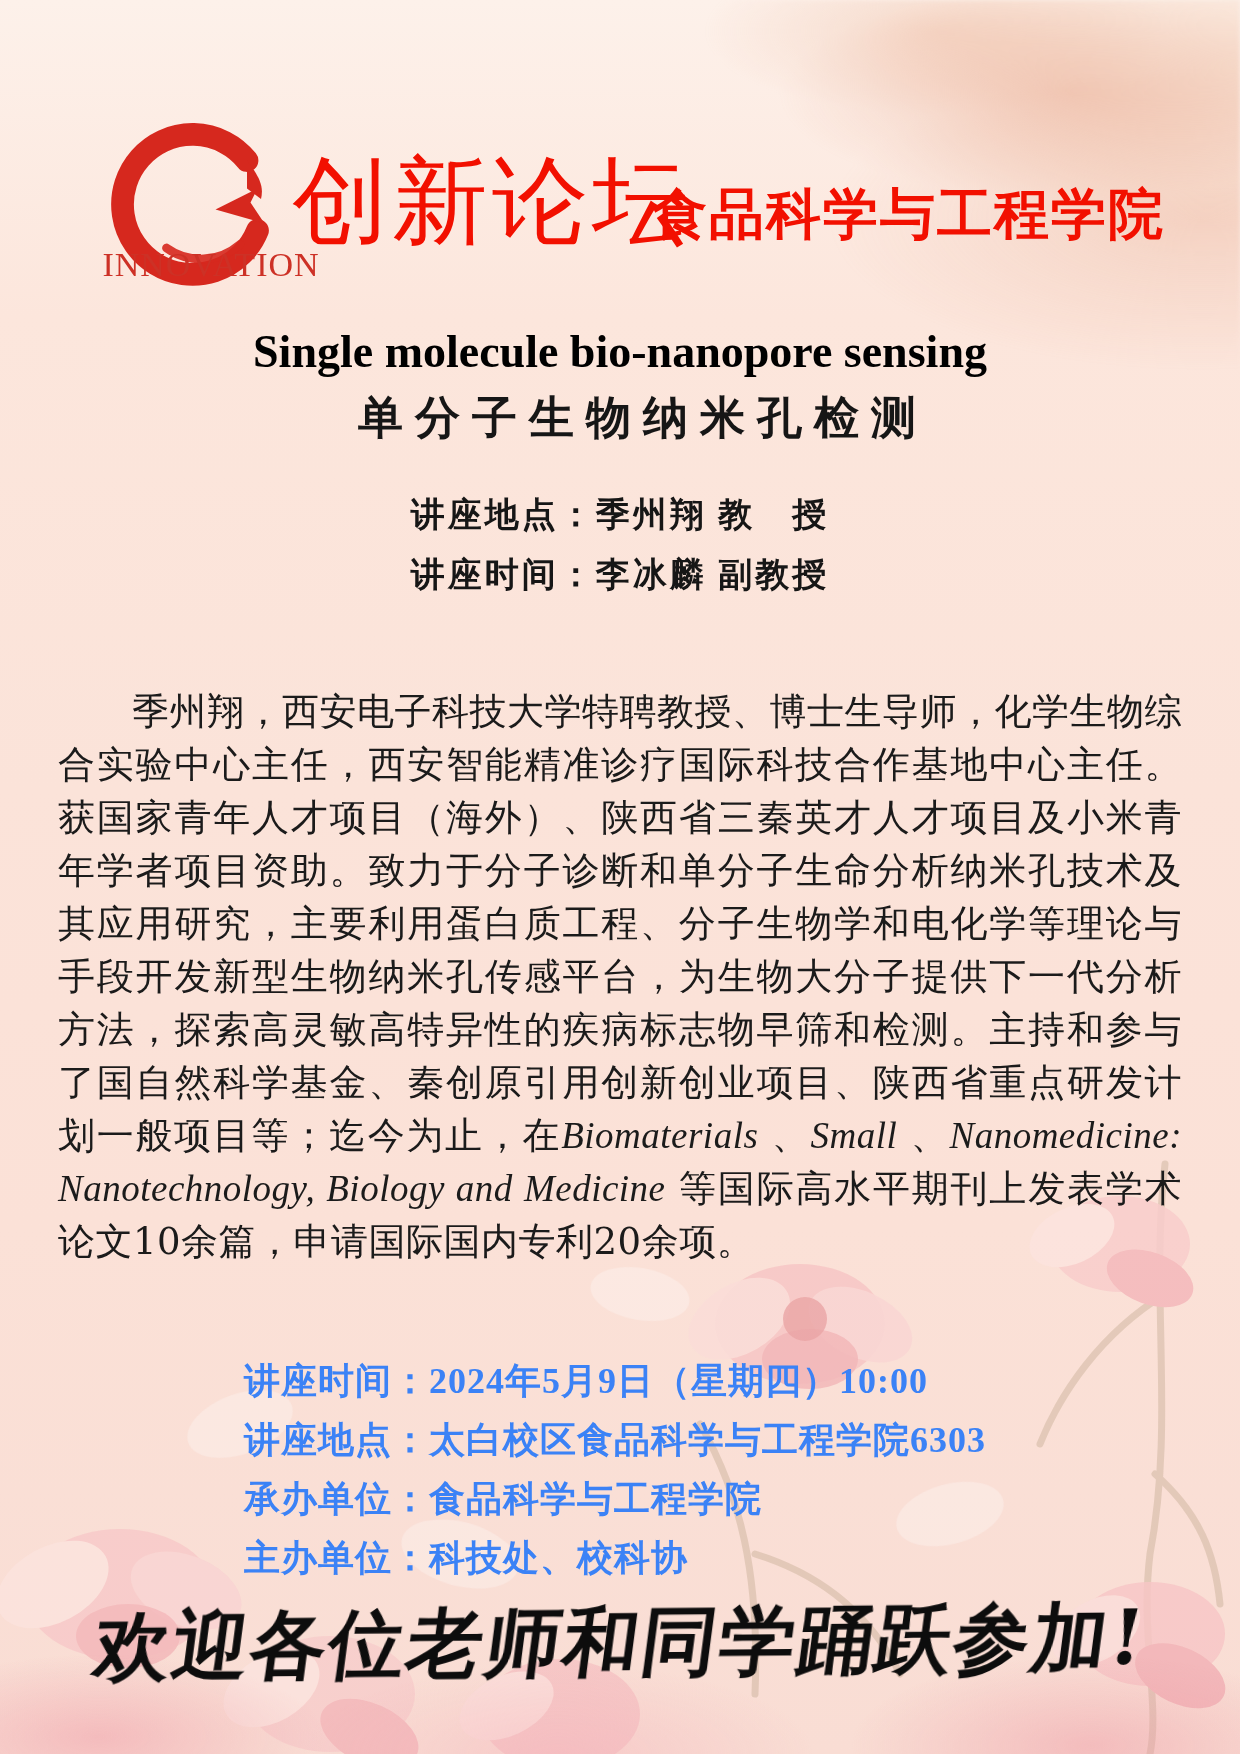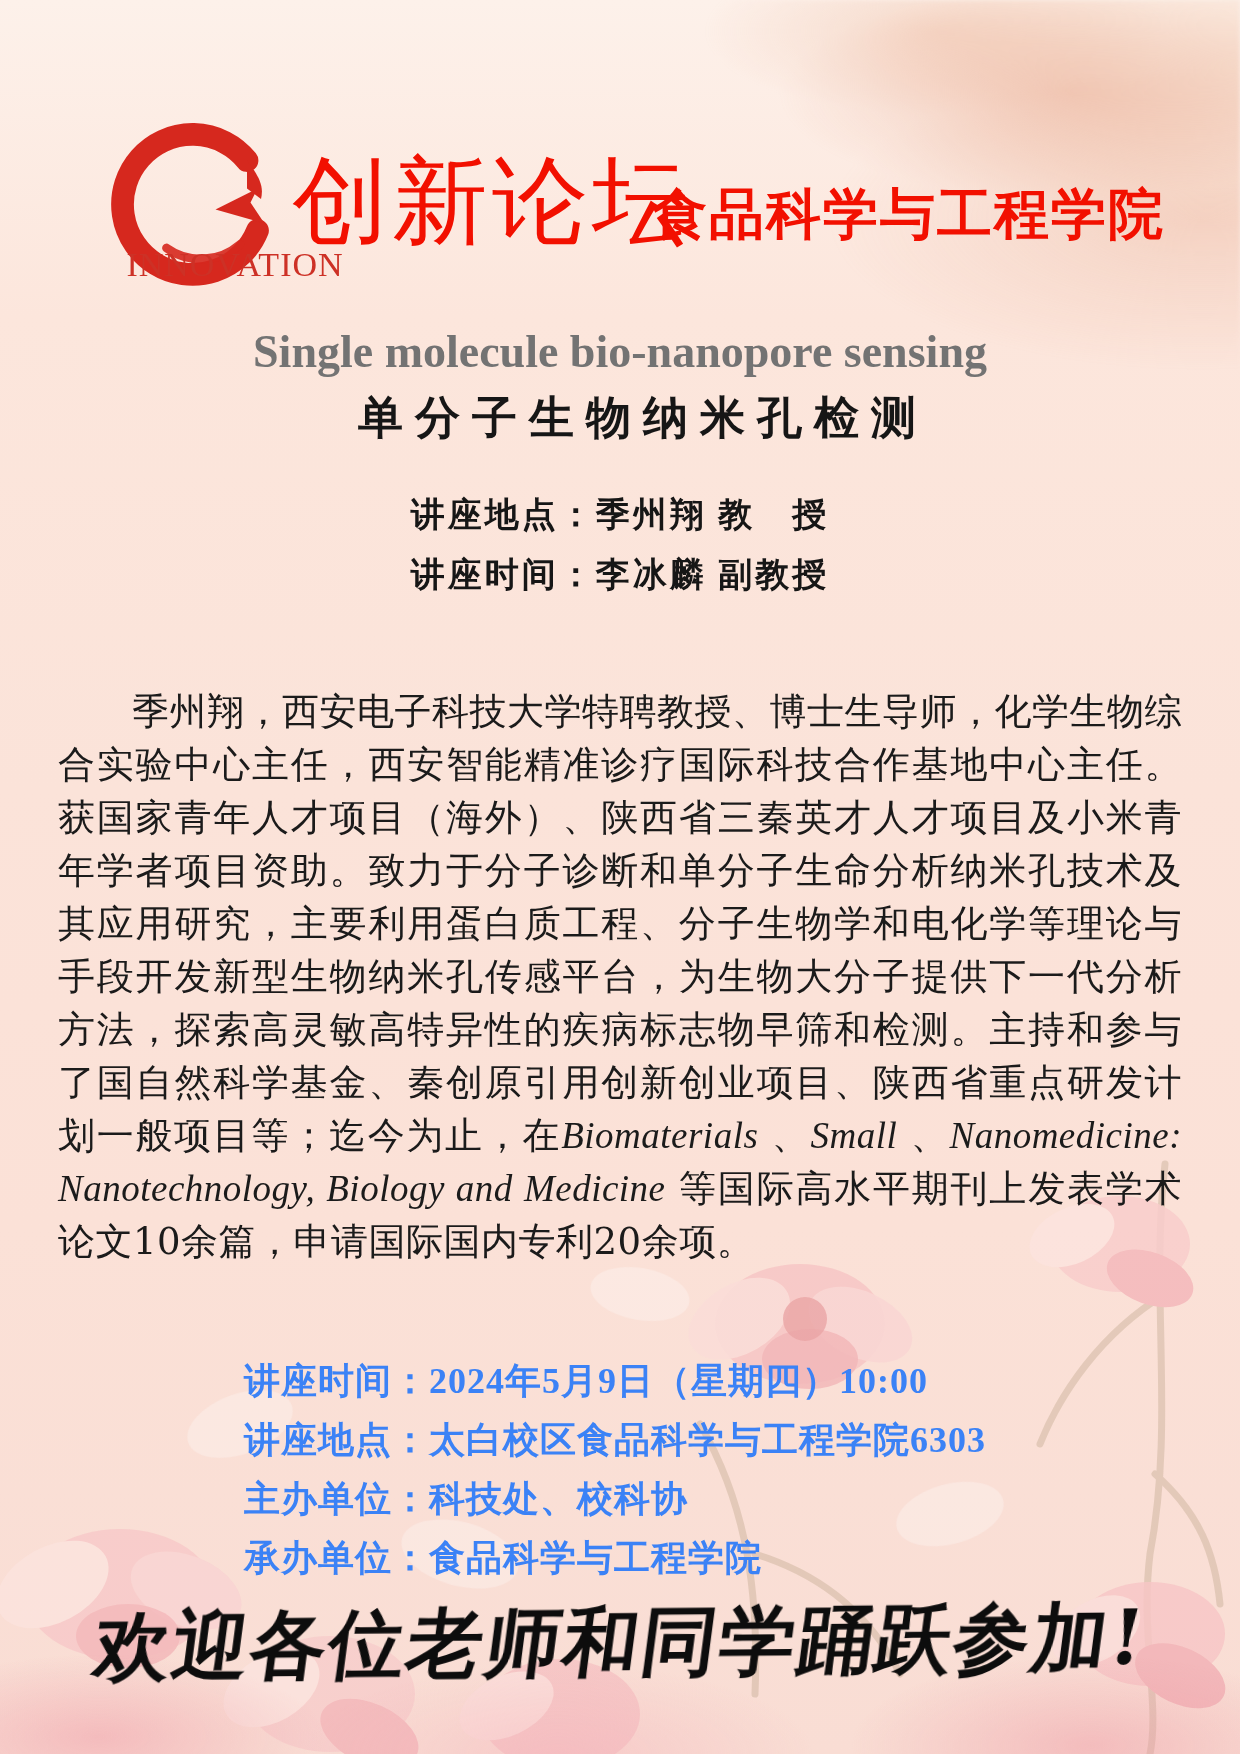--- a/index.html
+++ b/index.html
@@ -26,36 +26,35 @@
       radial-gradient(ellipse 300px 110px at 8% 90%, rgba(240,160,170,0.55), transparent 75%),
       radial-gradient(ellipse 340px 120px at 45% 100%, rgba(244,178,186,0.45), transparent 75%),
       radial-gradient(ellipse 320px 120px at 88% 95%, rgba(238,156,166,0.5), transparent 75%);
   }
   
   .logo-mark{position:absolute;left:108px;top:122px;width:180px;height:175px;}
   .brand{
     position:absolute;left:96px;top:246px;width:230px;
     color:#cd3126;font-size:34px;letter-spacing:1px;text-align:center;
     font-family:"Liberation Serif", serif;
-    margin-left:24px;
   }
   .forum-title{
     position:absolute;left:292px;top:138px;
     color:#f21000;font-size:96px;font-weight:normal;letter-spacing:4px;
     font-family:"Liberation Sans", sans-serif;
   }
   .lecture-no{
     position:absolute;left:652px;top:178px;
     color:#f21000;font-size:55px;font-weight:bold;letter-spacing:2px;
     font-family:"Liberation Sans", sans-serif;
   }
   
   .title-en{
     position:absolute;left:0;top:325px;width:1240px;text-align:center;
-    color:#737373;font-size:46px;font-weight:bold;
+    color:#000000;font-size:46px;font-weight:bold;
     font-family:"Liberation Serif", serif;
   }
   .title-zh{
     position:absolute;left:0;top:388px;width:1240px;text-align:center;
     color:#161616;font-size:45px;font-weight:bold;letter-spacing:12px;
     font-family:"Liberation Serif", serif;
     margin-left:23px;
   }
   
   .speaker-line{
@@ -169,19 +168,19 @@
   <div class="title-zh">单分子生物纳米孔检测</div>
 
   <div class="speaker-line speaker-guest">讲座地点：季州翔 教　授</div>
   <div class="speaker-line speaker-host">讲座时间：李冰麟 副教授</div>
 
   <p class="bio"><span>季州翔，西安电子科技大学特聘教授、博士生导师，化学生物综合实验中心主任，西安智能精准诊疗国际科技合作基地中心主任。获国家青年人才项目（海外）、陕西省三秦英才人才项目及小米青年学者项目资助。致力于分子诊断和单分子生命分析纳米孔技术及其应用研究，主要利用蛋白质工程、分子生物学和电化学等理论与手段开发新型生物纳米孔传感平台，为生物大分子提供下一代分析方法，探索高灵敏高特异性的疾病标志物早筛和检测。主持和参与了国自然科学基金、秦创原引用创新创业项目、陕西省重点研发计划一般项目等；迄今为止，在</span><span class="jrnl">Biomaterials</span><span> 、</span><span class="jrnl">Small</span><span> 、</span><span class="jrnl">Nanomedicine: Nanotechnology, Biology and Medicine</span><span> 等国际高水平期刊上发表学术论文10余篇，申请国际国内专利20余项。</span></p>
 
   <div class="details">
     <div class="dline">讲座时间：2024年5月9日（星期四）10:00</div>
     <div class="dline">讲座地点：太白校区食品科学与工程学院6303</div>
+    <div class="dline">承办单位：食品科学与工程学院</div>
     <div class="dline">主办单位：科技处、校科协</div>
-    <div class="dline">承办单位：食品科学与工程学院</div>
   </div>
 
   <div class="welcome">欢迎各位老师和同学踊跃参加!</div>
 
 </div>
 
 </body></html>

